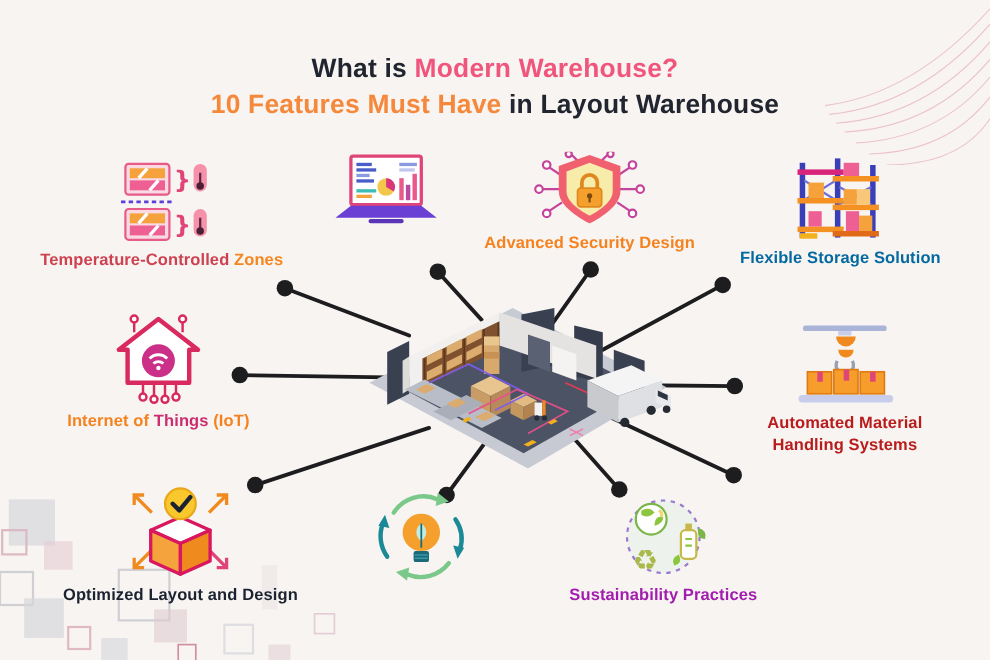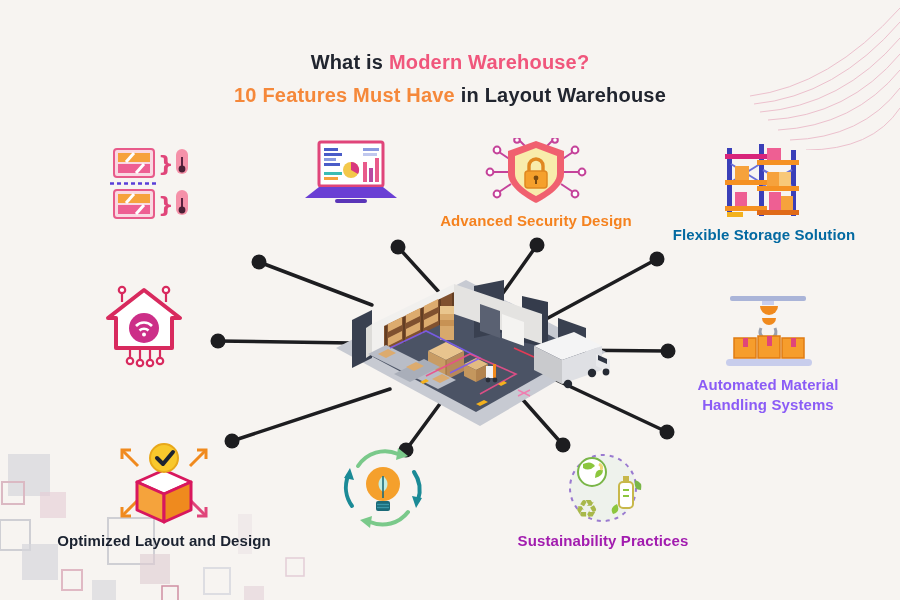--- a/index.html
+++ b/index.html
@@ -8,21 +8,21 @@
   
   .decor{position:absolute;z-index:0;}
   #connector-layer{position:absolute;left:0;top:0;z-index:1;}
   .warehouse{position:absolute;left:328px;top:254px;width:288px;height:180px;z-index:2;}
   .feature{position:absolute;display:flex;flex-direction:column;align-items:center;
            text-align:center;z-index:3;}
   .feature .label{font-weight:bold;font-size:15px;line-height:1.3;margin-top:5px;
                   letter-spacing:.1px;}
   
   .title{position:absolute;left:0;top:46px;width:100%;text-align:center;z-index:3;
-         font-weight:bold;font-size:20px;line-height:33px;letter-spacing:.2px;}
+         font-weight:bold;font-size:24px;line-height:33px;letter-spacing:.2px;}
   
   .f-temperature{left:36px;top:146px;width:222px;}
   .f-wms{left:268px;top:140px;width:166px;}
   .f-wms .label{max-width:132px;}
   .f-security{left:426px;top:138px;width:220px;}
   .f-storage{left:650px;top:142px;width:228px;}
   .f-iot{left:40px;top:284px;width:208px;}
   .f-automated{left:656px;top:290px;width:224px;}
   .f-automated .label{max-width:196px;}
   .f-optimized{left:50px;top:440px;width:228px;}
@@ -206,20 +206,21 @@
       <line x1="14" y1="37.5" x2="60" y2="37.5" stroke="#5a3fd8" stroke-width="2.6" stroke-dasharray="4 3"></line>
       <text x="62" y="25" font-size="22" font-weight="bold" fill="#e0457a" font-family="'DejaVu Sans',sans-serif">}</text>
       <text x="62" y="66" font-size="22" font-weight="bold" fill="#e0457a" font-family="'DejaVu Sans',sans-serif">}</text>
       <rect x="80" y="3" width="12" height="25" rx="6" fill="#f591a9"></rect>
       <line x1="86" y1="11" x2="86" y2="21" stroke="#5a2340" stroke-width="2"></line>
       <circle cx="86" cy="23" r="3.4" fill="#4a1f35"></circle>
       <rect x="80" y="44" width="12" height="25" rx="6" fill="#f591a9"></rect>
       <line x1="86" y1="52" x2="86" y2="62" stroke="#5a2340" stroke-width="2"></line>
       <circle cx="86" cy="64" r="3.4" fill="#4a1f35"></circle>
     </svg>
+    <div class="label"><span style="color: rgb(206, 65, 80);">Temperature-Controlled</span><span style="color: rgb(245, 134, 31);"> Zones</span></div>
   </div>
 
   <div class="feature f-wms">
     <svg width="112" height="64" viewBox="0 0 112 64">
       <rect x="24" y="2" width="64" height="44" rx="2" fill="#ffffff" stroke="#e0457a" stroke-width="3"></rect>
       <rect x="29" y="8" width="14" height="3" fill="#4a5cc8"></rect>
         <rect x="29" y="13" width="18" height="3" fill="#4a5cc8"></rect>
       <rect x="29" y="18" width="12" height="3" fill="#8a9ae0"></rect>
         <rect x="29" y="23" width="16" height="3" fill="#4a5cc8"></rect>
       <rect x="68" y="8" width="16" height="3" fill="#8a9ae0"></rect>
@@ -318,20 +319,21 @@
           <circle cx="64" cy="77" r="3.2"></circle>
       </g>
       <path d="M48,6 L84,34 L76,34 L76,64 L20,64 L20,34 L12,34 Z" fill="#fff" stroke="#d82a5e" stroke-width="4" stroke-linejoin="round"></path>
       <circle cx="48" cy="44" r="15" fill="#cc2f88"></circle>
       <g stroke="#fff" stroke-width="2.6" fill="none">
         <path d="M40,42 a11,11 0 0 1 16,0"></path>
         <path d="M43.5,46.5 a6.5,6.5 0 0 1 9,0"></path>
       </g>
       <circle cx="48" cy="50.5" r="2" fill="#fff"></circle>
     </svg>
+    <div class="label"><span style="color: rgb(245, 130, 31);">Internet of </span><span style="color: rgb(203, 45, 111);">Things</span><span style="color: rgb(245, 130, 31);"> (IoT)</span></div>
   </div>
 
   <div class="feature f-automated">
     <svg width="108" height="80" viewBox="0 0 108 80">
       <rect x="16" y="6" width="76" height="5" rx="2" fill="#aab4d8"></rect>
       <rect x="48" y="11" width="12" height="4" fill="#c8cdec"></rect>
       <path d="M46,16 a9,9 0 0 0 18,0 Z" fill="#f08a1e"></path>
       <path d="M48,28 a7,7 0 0 0 14,0 Z" fill="#f08a1e"></path>
       <g stroke="#9aa0ae" stroke-width="3" fill="none">
         <path d="M47,38 q-3,7 3,10"></path>
@@ -340,21 +342,21 @@
       <g>
         <rect x="20" y="48" width="22" height="20" fill="#f69d2c" stroke="#e07b12" stroke-width="1.5"></rect>
         <rect x="29" y="48" width="5" height="9" fill="#e0457a"></rect>
         <rect x="44" y="46" width="22" height="22" fill="#f69d2c" stroke="#e07b12" stroke-width="1.5"></rect>
         <rect x="53" y="46" width="5" height="10" fill="#e0457a"></rect>
         <rect x="68" y="48" width="22" height="20" fill="#f69d2c" stroke="#e07b12" stroke-width="1.5"></rect>
         <rect x="77" y="48" width="5" height="9" fill="#e0457a"></rect>
       </g>
       <rect x="12" y="69" width="86" height="7" rx="3.5" fill="#c8cdec"></rect>
     </svg>
-    <div class="label"><span style="color: #8b5cf6;">Automated Material Handling Systems</span></div>
+    <div class="label"><span style="color: #b91c1c;">Automated Material Handling Systems</span></div>
   </div>
 
   <div class="feature f-optimized">
     <svg width="104" height="86" viewBox="0 0 104 86">
       <g stroke="#f08a1e" stroke-width="3" fill="none">
         <path d="M26,26 L10,10"></path>
           <path d="M10,19 L10,10 L19,10"></path>
         <path d="M78,26 L94,10"></path>
           <path d="M85,10 L94,10 L94,19"></path>
         <path d="M26,60 L10,76"></path>

